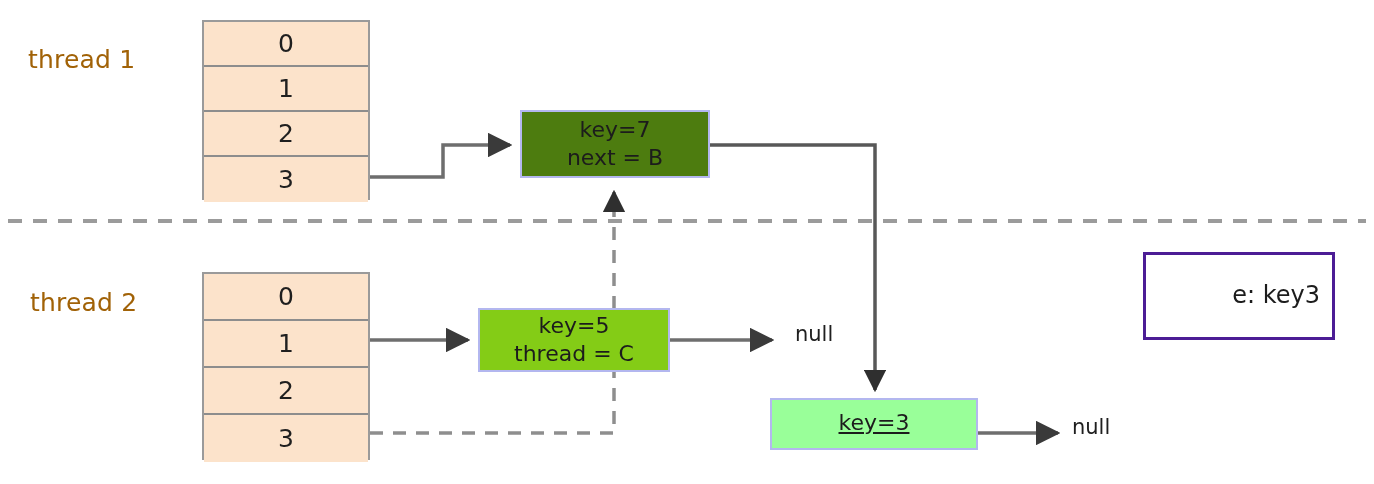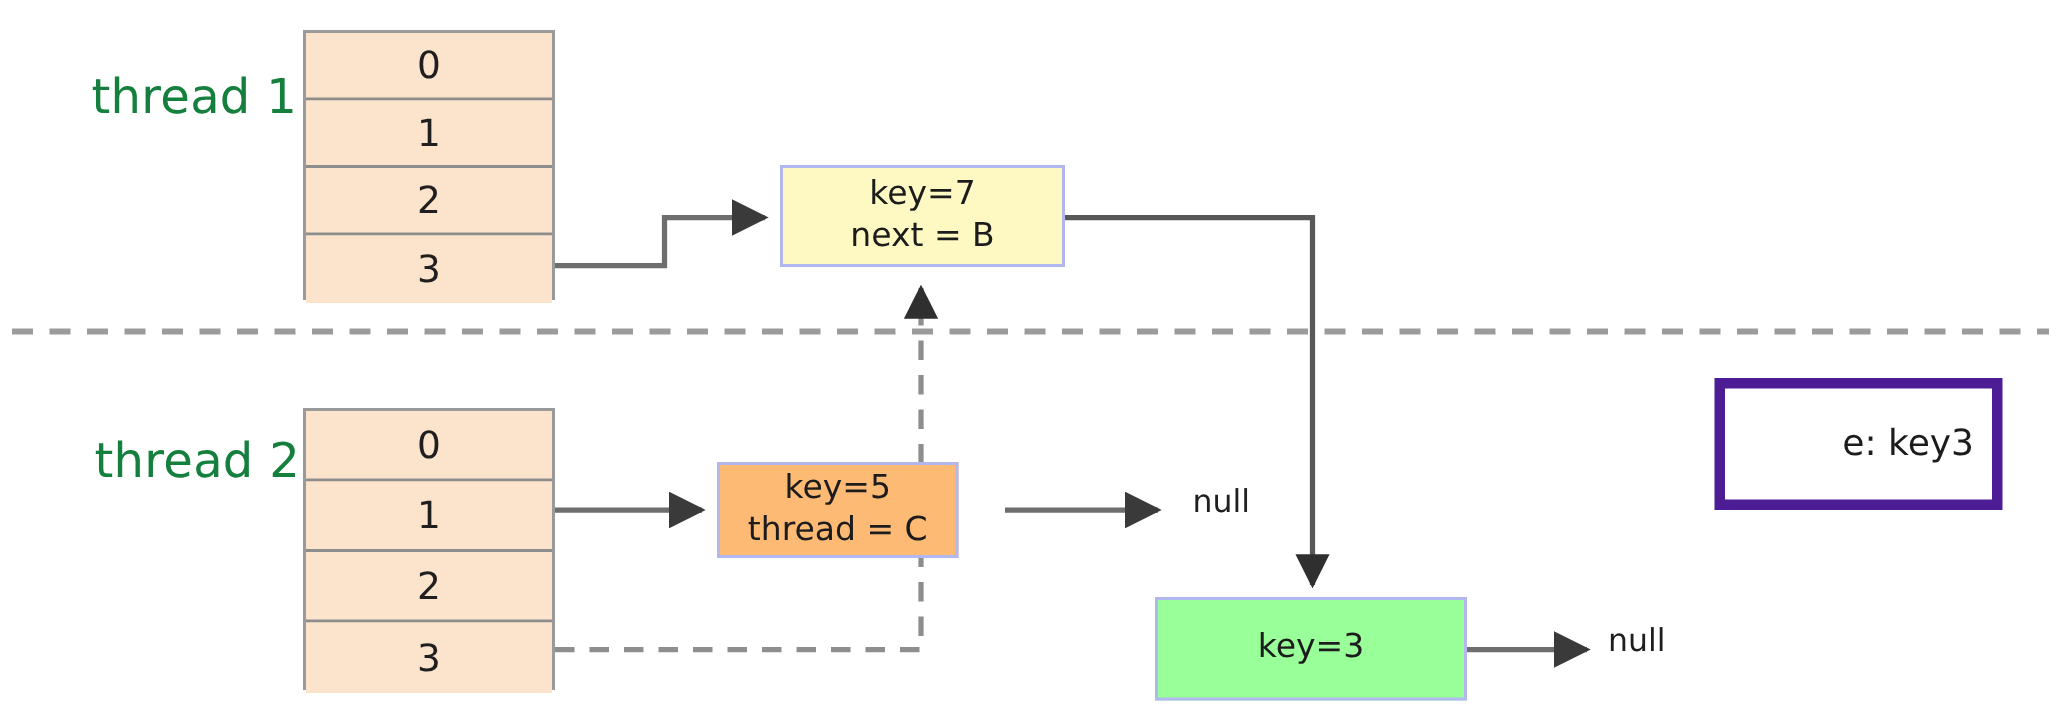--- a/index.html
+++ b/index.html
@@ -23,25 +23,24 @@
     left: 0;
     top: 0;
     width: 1374px;
     height: 484px;
     pointer-events: none;
   }
 
   
   .thread-label {
     position: absolute;
-    font-size: 32px;
-    color: #15803d;
+    font-size: 25px;
+    color: #a16207;
     letter-spacing: 0.2px;
     white-space: nowrap;
-    margin-left: 33px;
   }
   #thread1-label { left: 28px; top: 45px; }
   #thread2-label { left: 30px; top: 288px; }
 
   
   .bucket-table {
     position: absolute;
     width: 168px;
     border: 2px solid #9a9a9a;
     box-sizing: border-box;
@@ -74,51 +73,52 @@
     align-items: center;
     justify-content: center;
     color: #1c1c1c;
     font-size: 22px;
     line-height: 1.22;
     white-space: nowrap;
   }
   #node-key7 {
     left: 520px; top: 110px;
     width: 190px; height: 68px;
-    background: #fef9c3;
+    background: #4d7c0f;
   }
   #node-key5 {
     left: 478px; top: 308px;
-    width: 161px; height: 64px;
-    background: #fdba74;
+    width: 192px; height: 64px;
+    background: #84cc16;
   }
   #node-key3 {
     left: 770px; top: 398px;
-    width: 208px; height: 69px;
+    width: 208px; height: 52px;
     background: #99ff99;
+    text-decoration: underline;
   }
   .node .node-line-1 { margin-bottom: 1px; }
 
   
   .null-label {
     position: absolute;
     font-size: 21px;
     color: #1f1f1f;
     white-space: nowrap;
   }
   #null-after-key5 { left: 795px; top: 322px; }
   #null-after-key3 { left: 1072px; top: 415px; }
 
   
   #info-box {
     position: absolute;
     left: 1143px; top: 252px;
     width: 192px; height: 88px;
     box-sizing: border-box;
-    border: 7px solid #4c1d95;
+    border: 3px solid #4c1d95;
     background: #ffffff;
     display: flex;
     flex-direction: column;
     align-items: flex-end;
     justify-content: center;
     padding-right: 12px;
     color: #1c1c1c;
     font-size: 24px;
     line-height: 1.3;
     white-space: nowrap;

